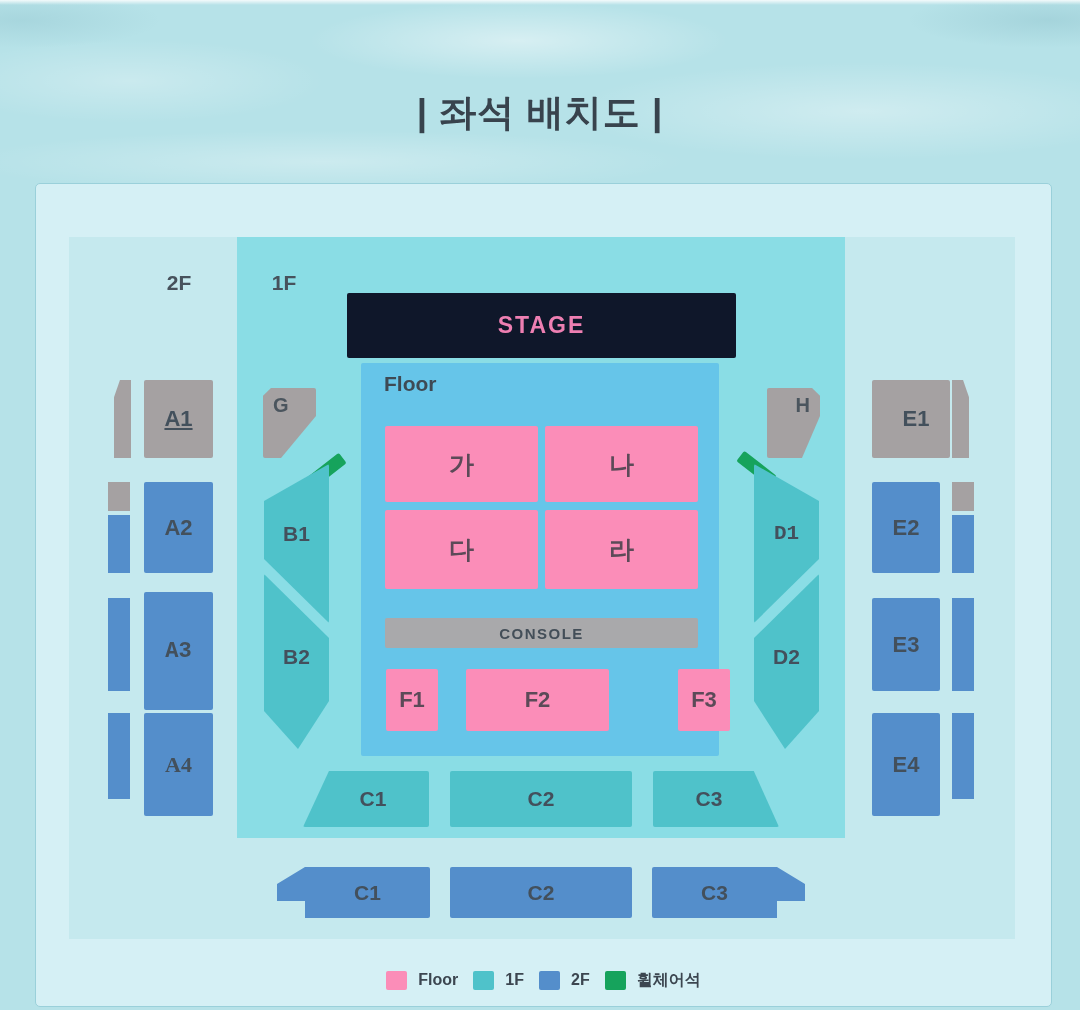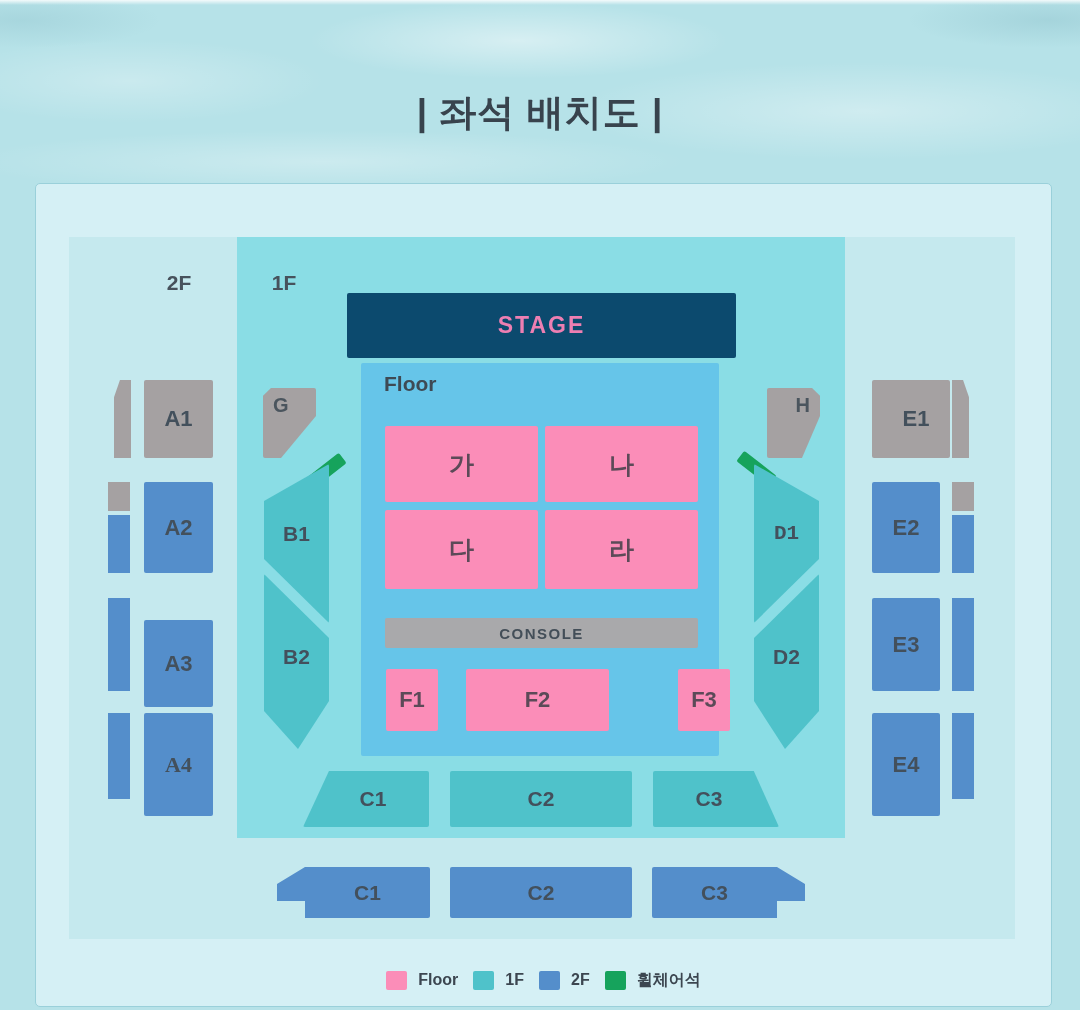--- a/index.html
+++ b/index.html
@@ -23,21 +23,21 @@
   }
   .map{
     position:absolute;left:35px;top:183px;width:1015px;height:822px;
     background:#d5f0f5;border:1px solid #9ad0da;border-radius:5px;
   }
   .abs{position:absolute;}
   .panel-2f{left:33px;top:53px;width:946px;height:702px;background:#c5e9ee;}
   .area-1f{left:201px;top:53px;width:608px;height:601px;background:#8adde5;}
   .zone-label{font-size:21px;font-weight:700;color:#47525c;width:44px;text-align:center;}
   .stage{
-    left:311px;top:109px;width:389px;height:65px;background:#0c4a6e;border-radius:2px;
+    left:311px;top:109px;width:389px;height:65px;background:#0f172a;border-radius:2px;
     display:flex;align-items:center;justify-content:center;
     font-size:23px;font-weight:800;letter-spacing:2px;color:#ee7fb2;
   }
   .floor-area{left:325px;top:179px;width:358px;height:393px;background:#66c5e9;border-radius:2px;}
   .floor-area-label{left:23px;top:9px;font-size:21px;font-weight:700;color:#3e4a54;}
   .sec{display:flex;align-items:center;justify-content:center;border-radius:2px;font-weight:700;color:#43505c;}
   .pink{background:#fb8db8;color:#5c4a58;}
   .teal{background:#4fc2ca;text-align:center;}
   .blue{background:#548ecb;}
   .gray{background:#a5a1a2;}
@@ -100,26 +100,26 @@
 
   <div class="abs sec teal csec" style="left:267px;top:587px;width:126px;height:56px;padding-left:14px;box-sizing:border-box;clip-path:polygon(20.6% 0,100% 0,100% 100%,0 100%);">C1</div>
   <div class="abs sec teal csec" style="left:414px;top:587px;width:182px;height:56px;">C2</div>
   <div class="abs sec teal csec" style="left:617px;top:587px;width:126px;height:56px;padding-right:14px;box-sizing:border-box;clip-path:polygon(0 0,80% 0,100% 100%,0 100%);">C3</div>
 
   <div class="abs sec blue csec" style="left:241px;top:683px;width:153px;height:51px;padding-left:28px;box-sizing:border-box;clip-path:polygon(18.3% 0,100% 0,100% 100%,18.3% 100%,18.3% 66.7%,0 66.7%,0 33.3%);">C1</div>
   <div class="abs sec blue csec" style="left:414px;top:683px;width:182px;height:51px;">C2</div>
   <div class="abs sec blue csec" style="left:616px;top:683px;width:153px;height:51px;padding-right:28px;box-sizing:border-box;clip-path:polygon(0 0,81.7% 0,100% 33.3%,100% 66.7%,81.7% 66.7%,81.7% 100%,0 100%);">C3</div>
 
   <div class="abs gray" style="left:78px;top:196px;width:17px;height:78px;clip-path:polygon(35% 0,100% 0,100% 100%,0 100%,0 22%);"></div>
-  <div class="abs sec gray fsec" style="left:108px;top:196px;width:69px;height:78px;">A1</div>
+  <div class="abs sec gray fsec" style="left:108px;top:196px;width:69px;height:78px;text-decoration:underline;">A1</div>
   <div class="abs gray" style="left:72px;top:298px;width:22px;height:29px;"></div>
   <div class="abs blue" style="left:72px;top:331px;width:22px;height:58px;"></div>
   <div class="abs sec blue fsec" style="left:108px;top:298px;width:69px;height:91px;">A2</div>
   <div class="abs blue" style="left:72px;top:414px;width:22px;height:93px;"></div>
-  <div class="abs sec blue fsec" style="left:108px;top:436px;width:69px;height:87px;">A3</div>
+  <div class="abs sec blue fsec" style="left:108px;top:408px;width:69px;height:118px;font-family:Liberation Mono, monospace;">A3</div>
   <div class="abs blue" style="left:72px;top:529px;width:22px;height:86px;"></div>
   <div class="abs sec blue fsec" style="left:108px;top:529px;width:69px;height:103px;font-family:Liberation Serif, serif;">A4</div>
 
   <div class="abs sec gray fsec" style="left:836px;top:196px;width:68px;height:78px;padding-left:10px;">E1</div>
   <div class="abs gray" style="left:916px;top:196px;width:17px;height:78px;clip-path:polygon(0 0,65% 0,100% 22%,100% 100%,0 100%);"></div>
   <div class="abs sec blue fsec" style="left:836px;top:298px;width:68px;height:91px;">E2</div>
   <div class="abs gray" style="left:916px;top:298px;width:22px;height:29px;"></div>
   <div class="abs blue" style="left:916px;top:331px;width:22px;height:58px;"></div>
   <div class="abs sec blue fsec" style="left:836px;top:414px;width:68px;height:93px;">E3</div>
   <div class="abs blue" style="left:916px;top:414px;width:22px;height:93px;"></div>

